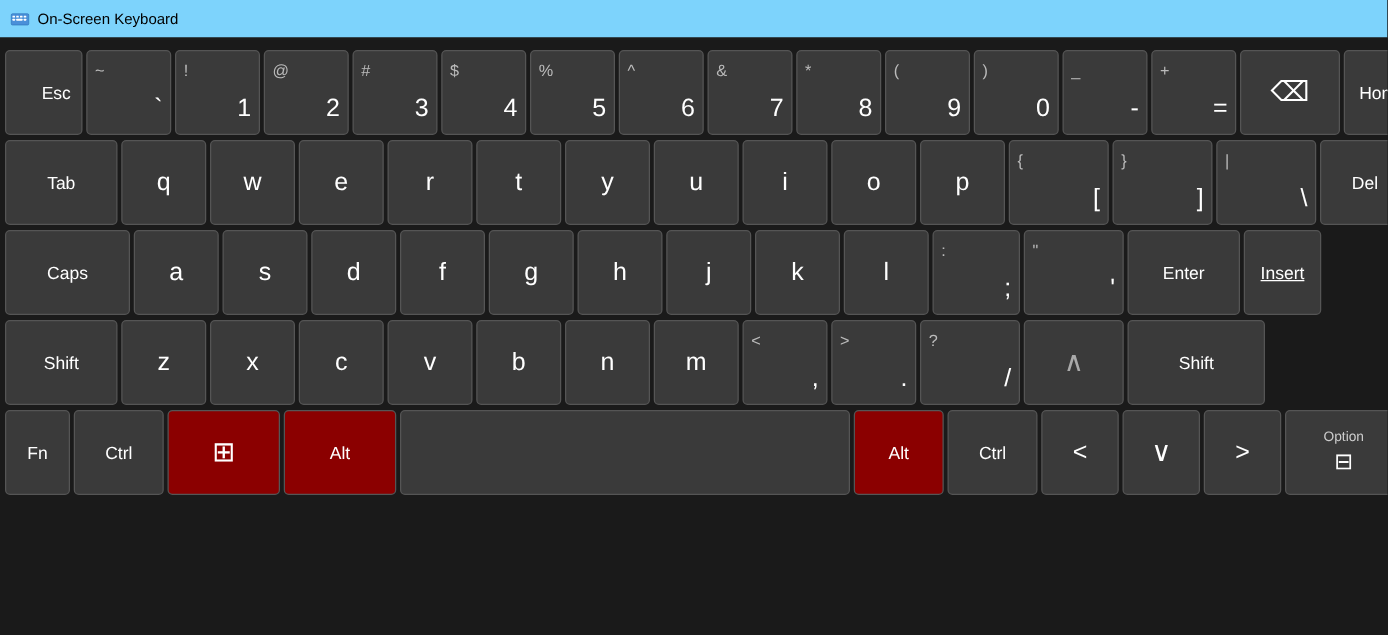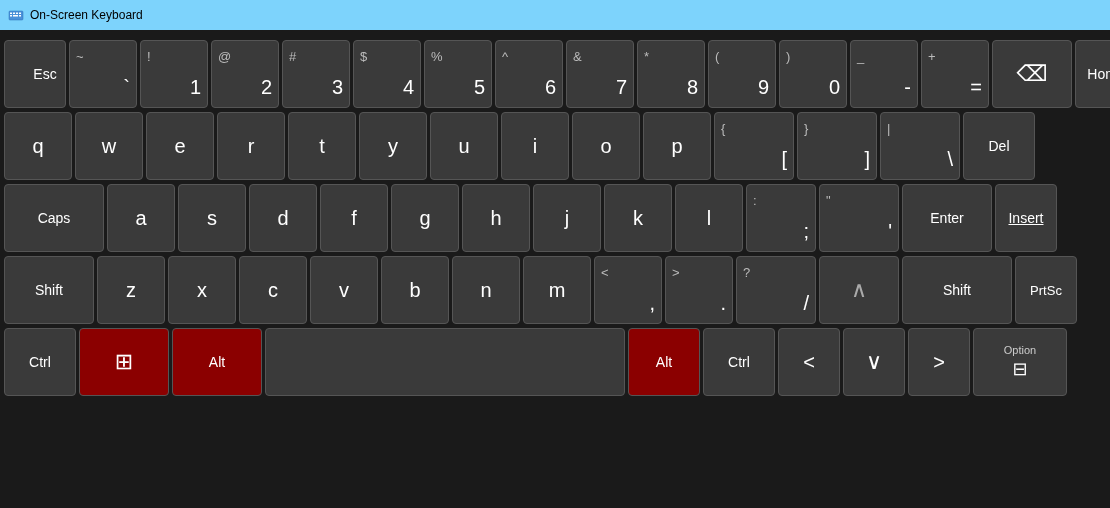--- a/index.html
+++ b/index.html
@@ -184,20 +184,23 @@
     </div>
     <div class="key w-backspace">
       <span class="label" style="font-size:22px;">⌫</span>
     </div>
     <div class="key" style="width:62px;">
       <span class="label" style="font-size:14px;">Home</span>
     </div>
   </div>
 
   <div class="key-row">
+    <div class="key w-tab">
+      <span class="label">Tab</span>
+    </div>
     <div class="key w-normal">
         <span class="primary">q</span>
       </div>
     <div class="key w-normal">
         <span class="primary">w</span>
       </div>
     <div class="key w-normal">
         <span class="primary">e</span>
       </div>
     <div class="key w-normal">
@@ -322,26 +325,26 @@
     <div class="key w-slash key-two-line">
       <span class="top-char">?</span>
       <span class="bottom-char">/</span>
     </div>
     <div class="key w-caret" style="justify-content:center; align-items:center;">
       <span style="font-size:22px; color:#aaa;">∧</span>
     </div>
     <div class="key w-shift-r">
       <span class="label">Shift</span>
     </div>
-    <div class="key" style="width:62px;">
-      <span class="label" style="font-size:13px;">PrtSc</span>
-    </div>
-  </div>
-
-  <div class="key-row">
+  </div>
+
+  <div class="key-row">
+    <div class="key w-fn">
+      <span class="label">Fn</span>
+    </div>
     <div class="key w-ctrl">
       <span class="label">Ctrl</span>
     </div>
     <div class="key key-red" style="width:90px;">
       <span class="win-icon">⊞</span>
     </div>
     <div class="key key-red" style="width:90px;">
       <span class="label">Alt</span>
     </div>
     <div class="key w-space">

